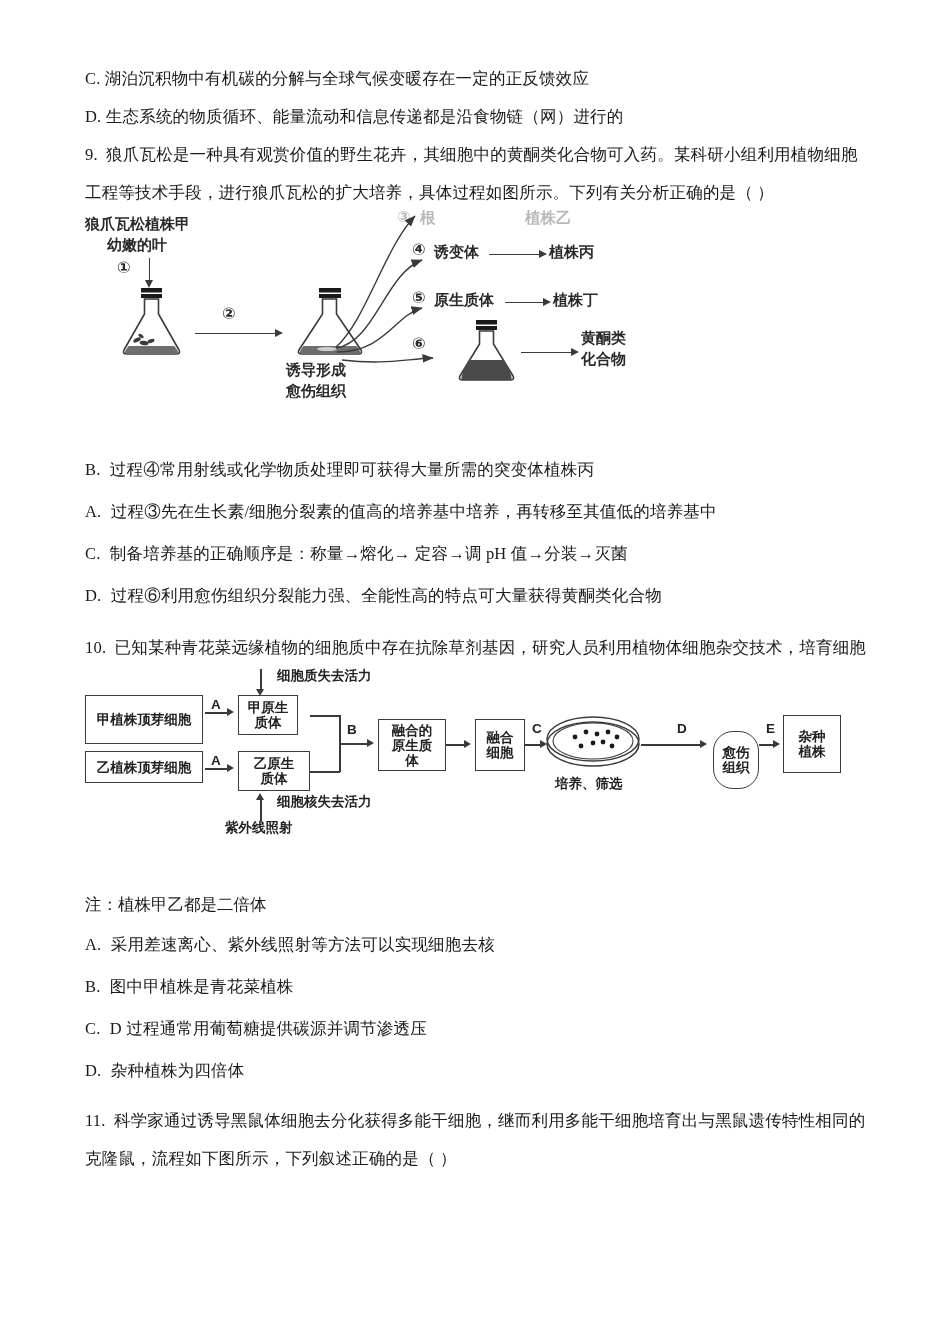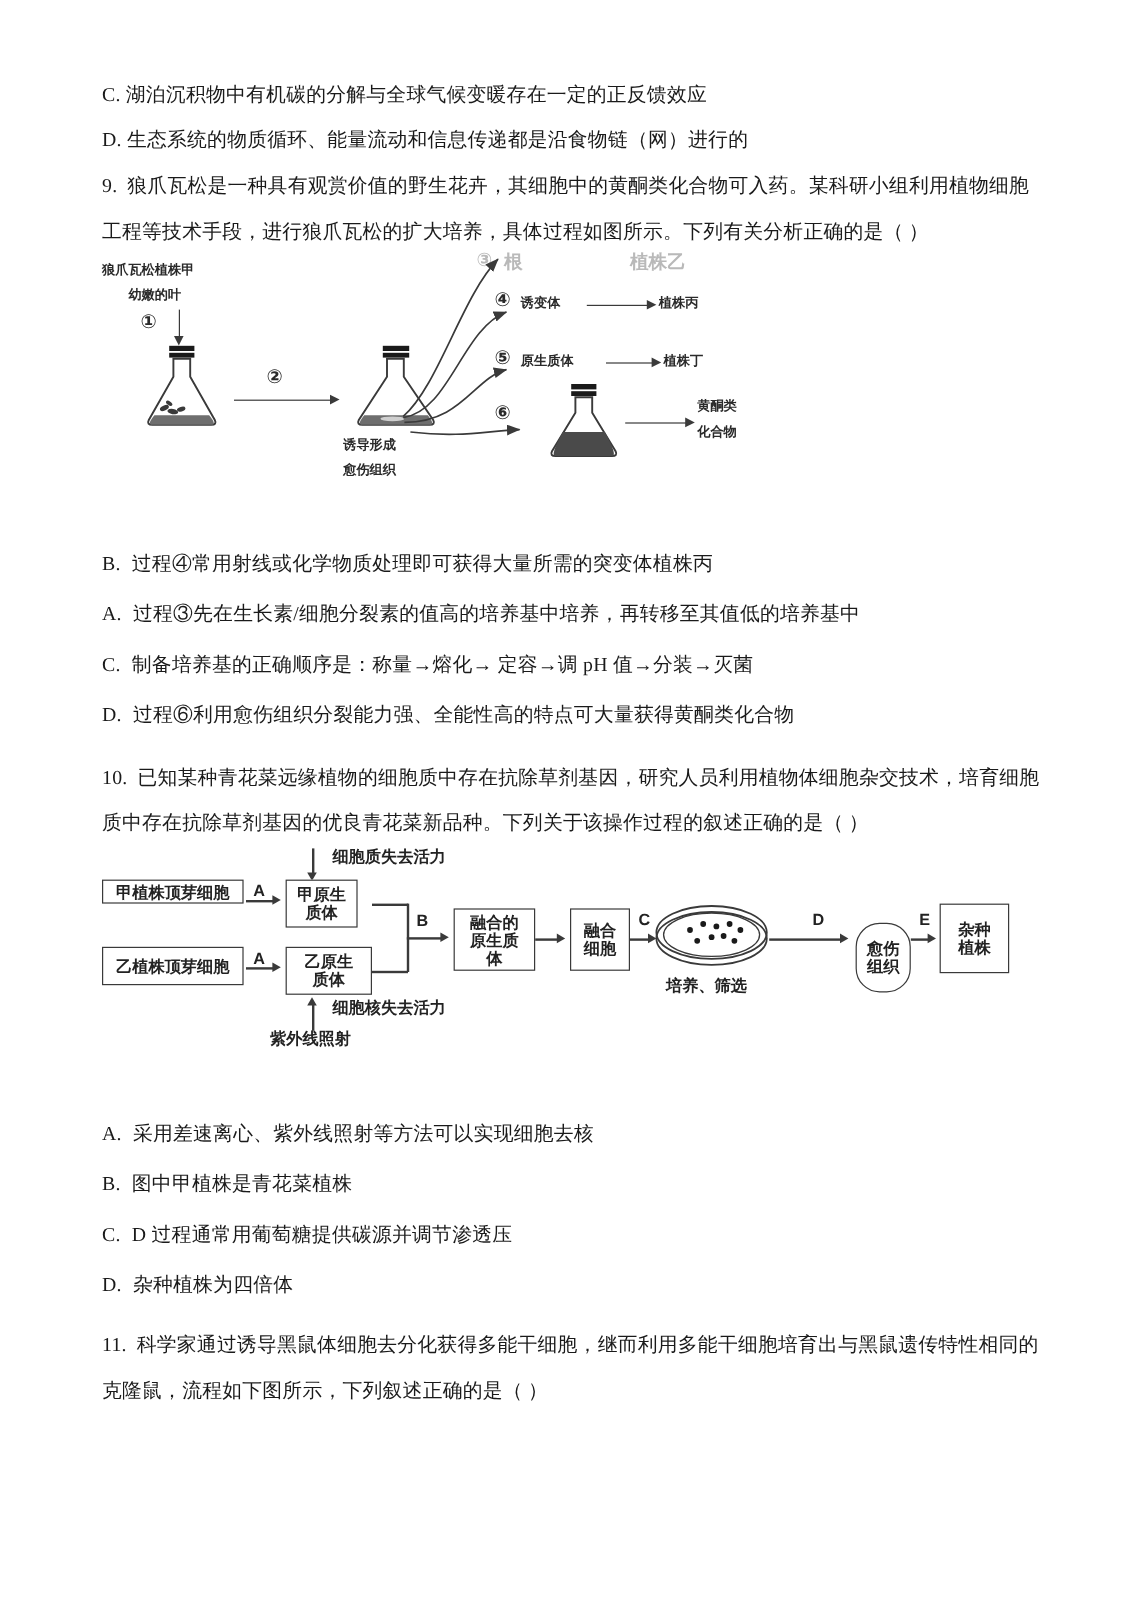--- a/index.html
+++ b/index.html
@@ -43,21 +43,21 @@
 
   
   .fig1 {
     position: relative;
     width: 560px;
     height: 195px;
     margin-left: 0px;
     font-family: "Liberation Sans", "DejaVu Sans", sans-serif;
     color: #2a2a2a;
   }
-  .fig1 .t { position: absolute; font-size: 11px; font-weight: 600; white-space: nowrap; line-height: 19px; }
+  .fig1 .t { position: absolute; font-size: 15px; font-weight: 600; white-space: nowrap; line-height: 19px; font-family: Liberation Mono, monospace; }
   .fig1 .circnum { position: absolute; font-size: 16px; font-weight: 600; }
 
   .flask { position: absolute; }
   .flask svg { display: block; }
 
   .arrowline { position: absolute; background: #3a3a3a; height: 1.4px; }
   .arrowhead {
     position: absolute;
     width: 0; height: 0;
     border-top: 4.5px solid transparent;
@@ -267,31 +267,28 @@
     <div class="opt">
       <span class="lab">D.</span>
       <span>过程⑥利用愈伤组织分裂能力强、全能性高的特点可大量获得黄酮类化合物</span>
     </div>
 
     <div style="height:12px;"></div>
     <div class="qline">
       <span class="qnum">10.</span>
       <span>已知某种青花菜远缘植物的细胞质中存在抗除草剂基因，研究人员利用植物体细胞杂交技术，培育细胞</span>
     </div>
-    <div class="qline">
-      <span>质中存在抗除草剂基因的优良青花菜新品种。下列关于该操作过程的叙述正确的是（      ）</span>
-    </div>
 
     <div class="fig2">
 
       <div class="cap" style="left:192px; top:0px;">细胞质失去活力</div>
       <div class="lnv" style="left:175px; top:2px; height:22px;"></div>
       <div class="ah-down" style="left:171px; top:22px;"></div>
 
-      <div class="bx" style="left:0px; top:28px; width:118px; height:20px;">甲植株顶芽细胞</div>
+      <div class="bx" style="left:0px; top:28px; width:118px; height:49px;">甲植株顶芽细胞</div>
       <div class="lbl" style="left:126px; top:30px;">A</div>
       <div class="ln" style="left:120px; top:45px; width:24px;"></div>
       <div class="ah" style="left:142px; top:41px;"></div>
 
       <div class="bx" style="left:153px; top:28px; width:60px; height:40px; flex-direction:column;">
         <span style="white-space:pre-line;">甲原生
 质体</span>
       </div>
 
       <div class="bx" style="left:0px; top:84px; width:118px; height:32px;">乙植株顶芽细胞</div>
@@ -367,20 +364,21 @@
       <div class="ln" style="left:674px; top:77px; width:16px;"></div>
       <div class="ah" style="left:688px; top:73px;"></div>
 
       <div class="bx" style="left:698px; top:48px; width:58px; height:58px; flex-direction:column;">
         <span style="white-space:pre-line;">杂种
 植株</span>
       </div>
     </div>
 
     <div style="height:44px;"></div>
+    <div class="note">注：植株甲乙都是二倍体</div>
 
     <div class="opt">
       <span class="lab">A.</span>
       <span>采用差速离心、紫外线照射等方法可以实现细胞去核</span>
     </div>
     <div class="opt">
       <span class="lab">B.</span>
       <span>图中甲植株是青花菜植株</span>
     </div>
     <div class="opt">

